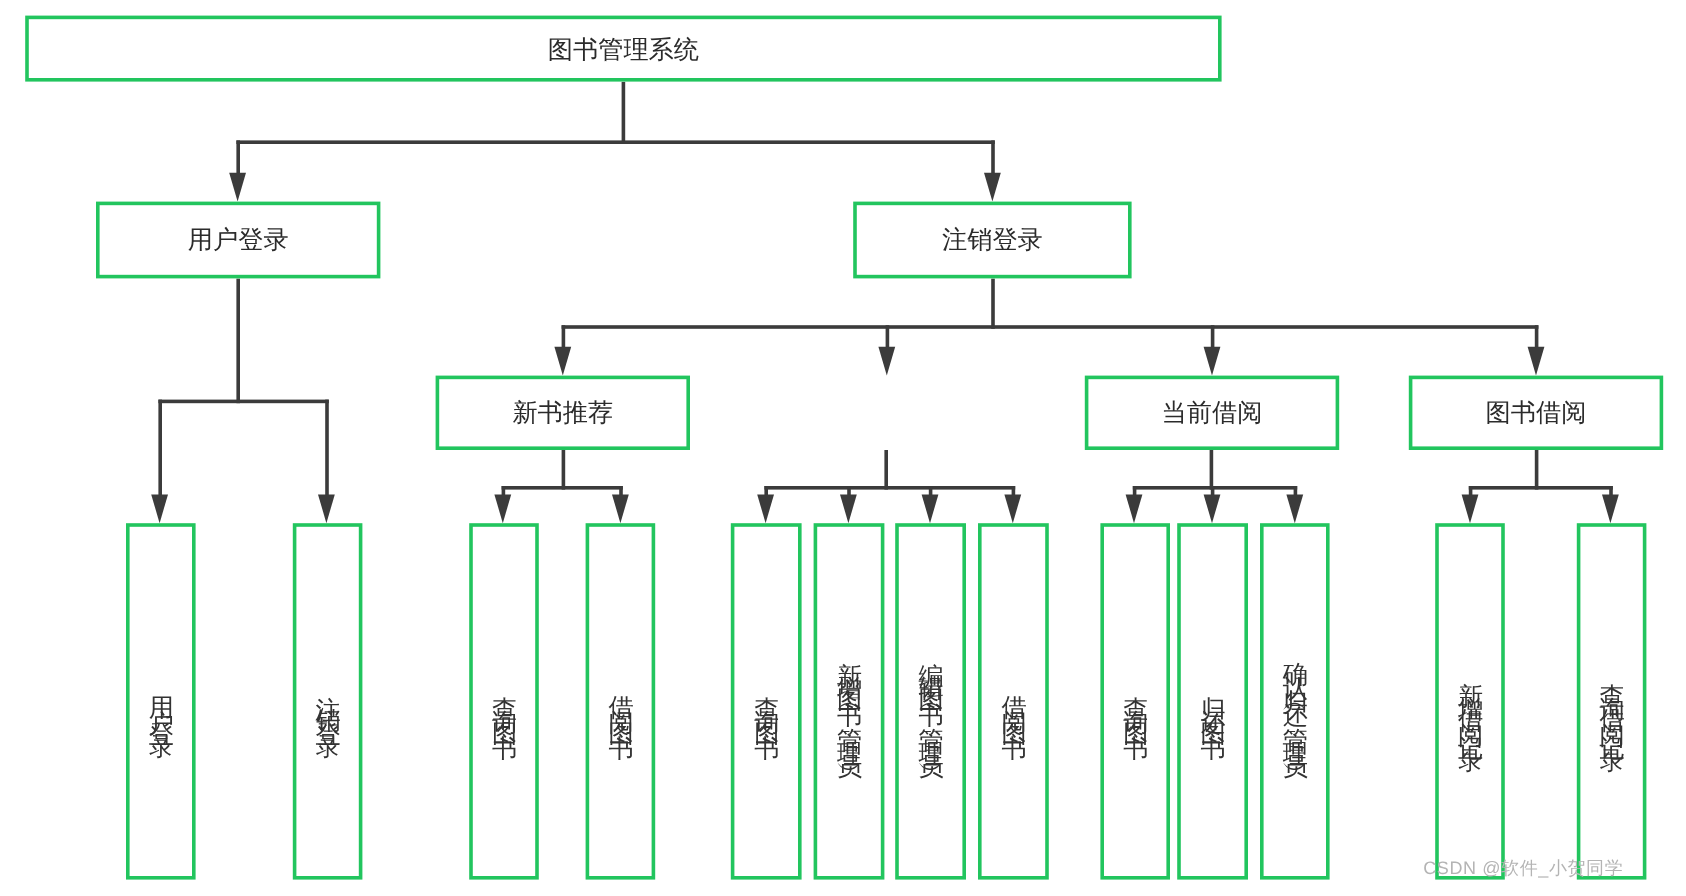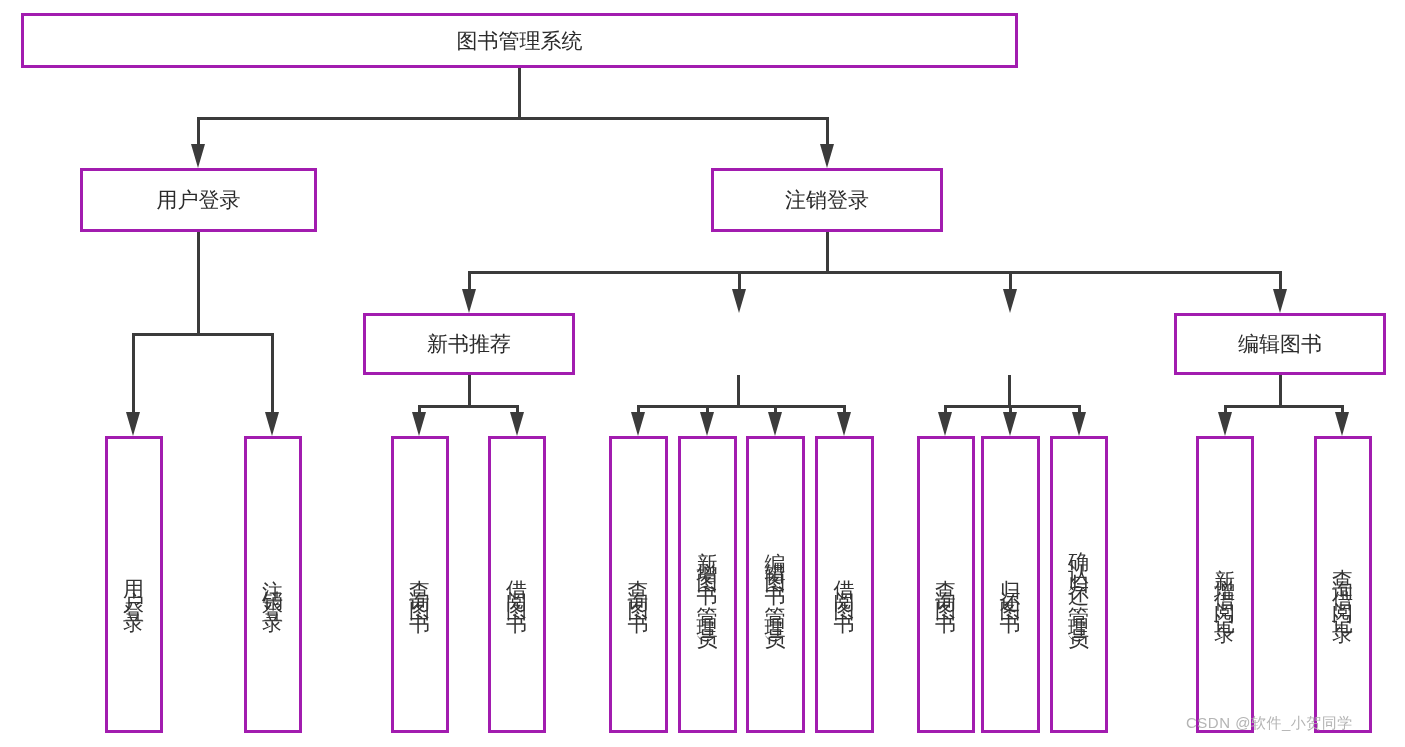--- a/index.html
+++ b/index.html
@@ -7,21 +7,21 @@
     position: relative;
     width: 1405px;
     height: 747px;
     background: #ffffff;
     font-family: "Liberation Sans", sans-serif;
     overflow: hidden;
   }
   .box {
     position: absolute;
     box-sizing: border-box;
-    border: 3px solid #a21caf;
+    border: 3px solid #22c55e;
     background: #ffffff;
     display: flex;
     align-items: center;
     justify-content: center;
     color: #2b2b2b;
     font-size: 21px;
     z-index: 2;
   }
   .leaf span {
     writing-mode: vertical-rl;
@@ -90,22 +90,25 @@
   <div class="vl" style="left:738px; top:271px; height:21px;"></div>
   <div class="arr" style="left:732px; top:289px;"></div>
   <div class="vl" style="left:1009px; top:271px; height:21px;"></div>
   <div class="arr" style="left:1003px; top:289px;"></div>
   <div class="vl" style="left:1279px; top:271px; height:21px;"></div>
   <div class="arr" style="left:1273px; top:289px;"></div>
 
   <div class="box" style="left:363px; top:313px; width:212px; height:62px;">
     <span>新书推荐</span>
   </div>
+  <div class="box" style="left:904px; top:313px; width:212px; height:62px;">
+    <span>当前借阅</span>
+  </div>
   <div class="box" style="left:1174px; top:313px; width:212px; height:62px;">
-    <span>编辑图书</span>
+    <span>图书借阅</span>
   </div>
 
   <div class="vl" style="left:468px; top:375px; height:33px;"></div>
   <div class="hl" style="left:418px; top:405px; width:101px;"></div>
   <div class="vl" style="left:418px; top:405px; height:10px;"></div>
   <div class="arr" style="left:412px; top:412px;"></div>
   <div class="vl" style="left:516px; top:405px; height:10px;"></div>
   <div class="arr" style="left:510px; top:412px;"></div>
 
   <div class="vl" style="left:737px; top:375px; height:33px;"></div>

